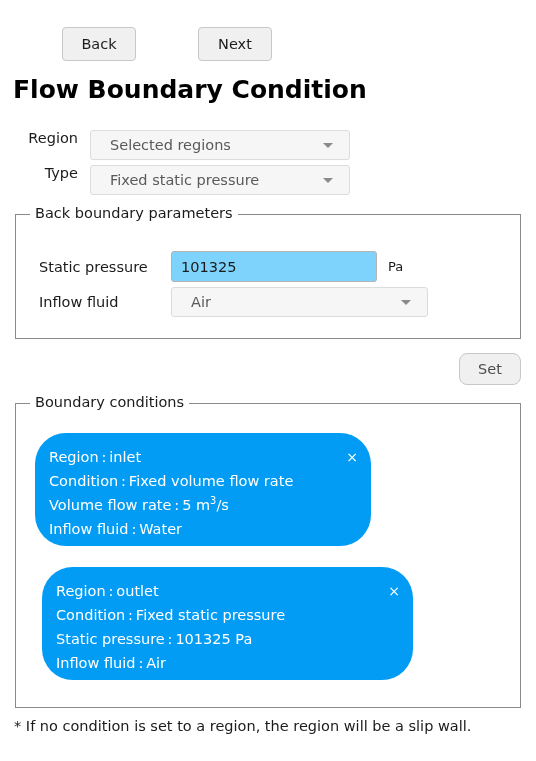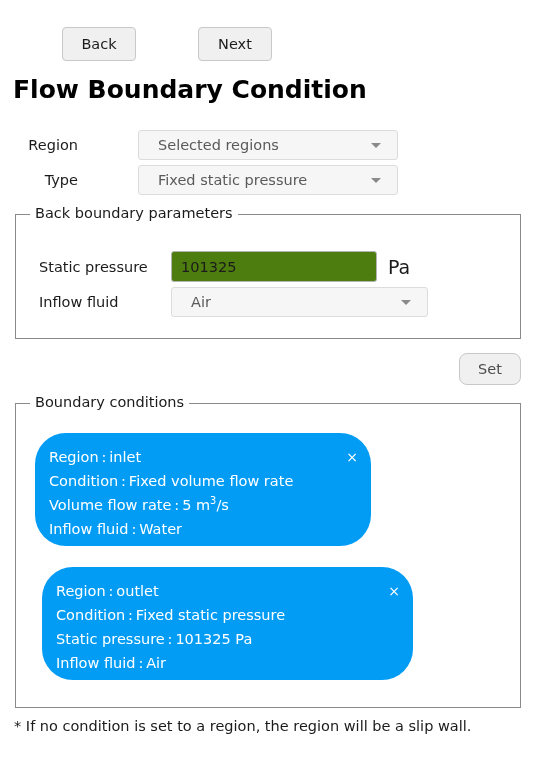--- a/index.html
+++ b/index.html
@@ -50,22 +50,20 @@
     font-weight: bold;
     letter-spacing: 0px;
     color: #000000;
     margin: 0;
   }
 
   
   .form-row {
     position: absolute;
     display: flex;
-    align-items: center;
-    gap: 48px;
   }
   .row-region { left: 0px; top: 130px; }
   .row-type   { left: 0px; top: 165px; }
 
   .field-label {
     width: 78px;
     text-align: right;
     font-size: 14.5px;
     color: #1b1b1b;
     padding-right: 0px;
@@ -136,32 +134,32 @@
     font-size: 14.5px;
     color: #1b1b1b;
     white-space: nowrap;
   }
   .param-label.w-pressure { width: 132px; }
   .param-label.w-fluid    { width: 132px; }
 
   .text-input {
     width: 206px;
     height: 31px;
-    background: #4d7c0f;
+    background: #7dd3fc;
     border: 1px solid #b4b4b4;
     border-radius: 3px;
     box-sizing: border-box;
     font-family: "DejaVu Sans", sans-serif;
     font-size: 14.5px;
     color: #1b1b1b;
     padding: 0 0 0 9px;
     outline: none;
   }
   .unit-label {
-    font-size: 19px;
+    font-size: 13px;
     color: #1b1b1b;
     margin-left: 11px;
   }
   .combo-fluid { width: 257px; margin-left: 0px; }
 
   
   .set-btn {
     position: absolute;
     left: 459px;
     top: 353px;

